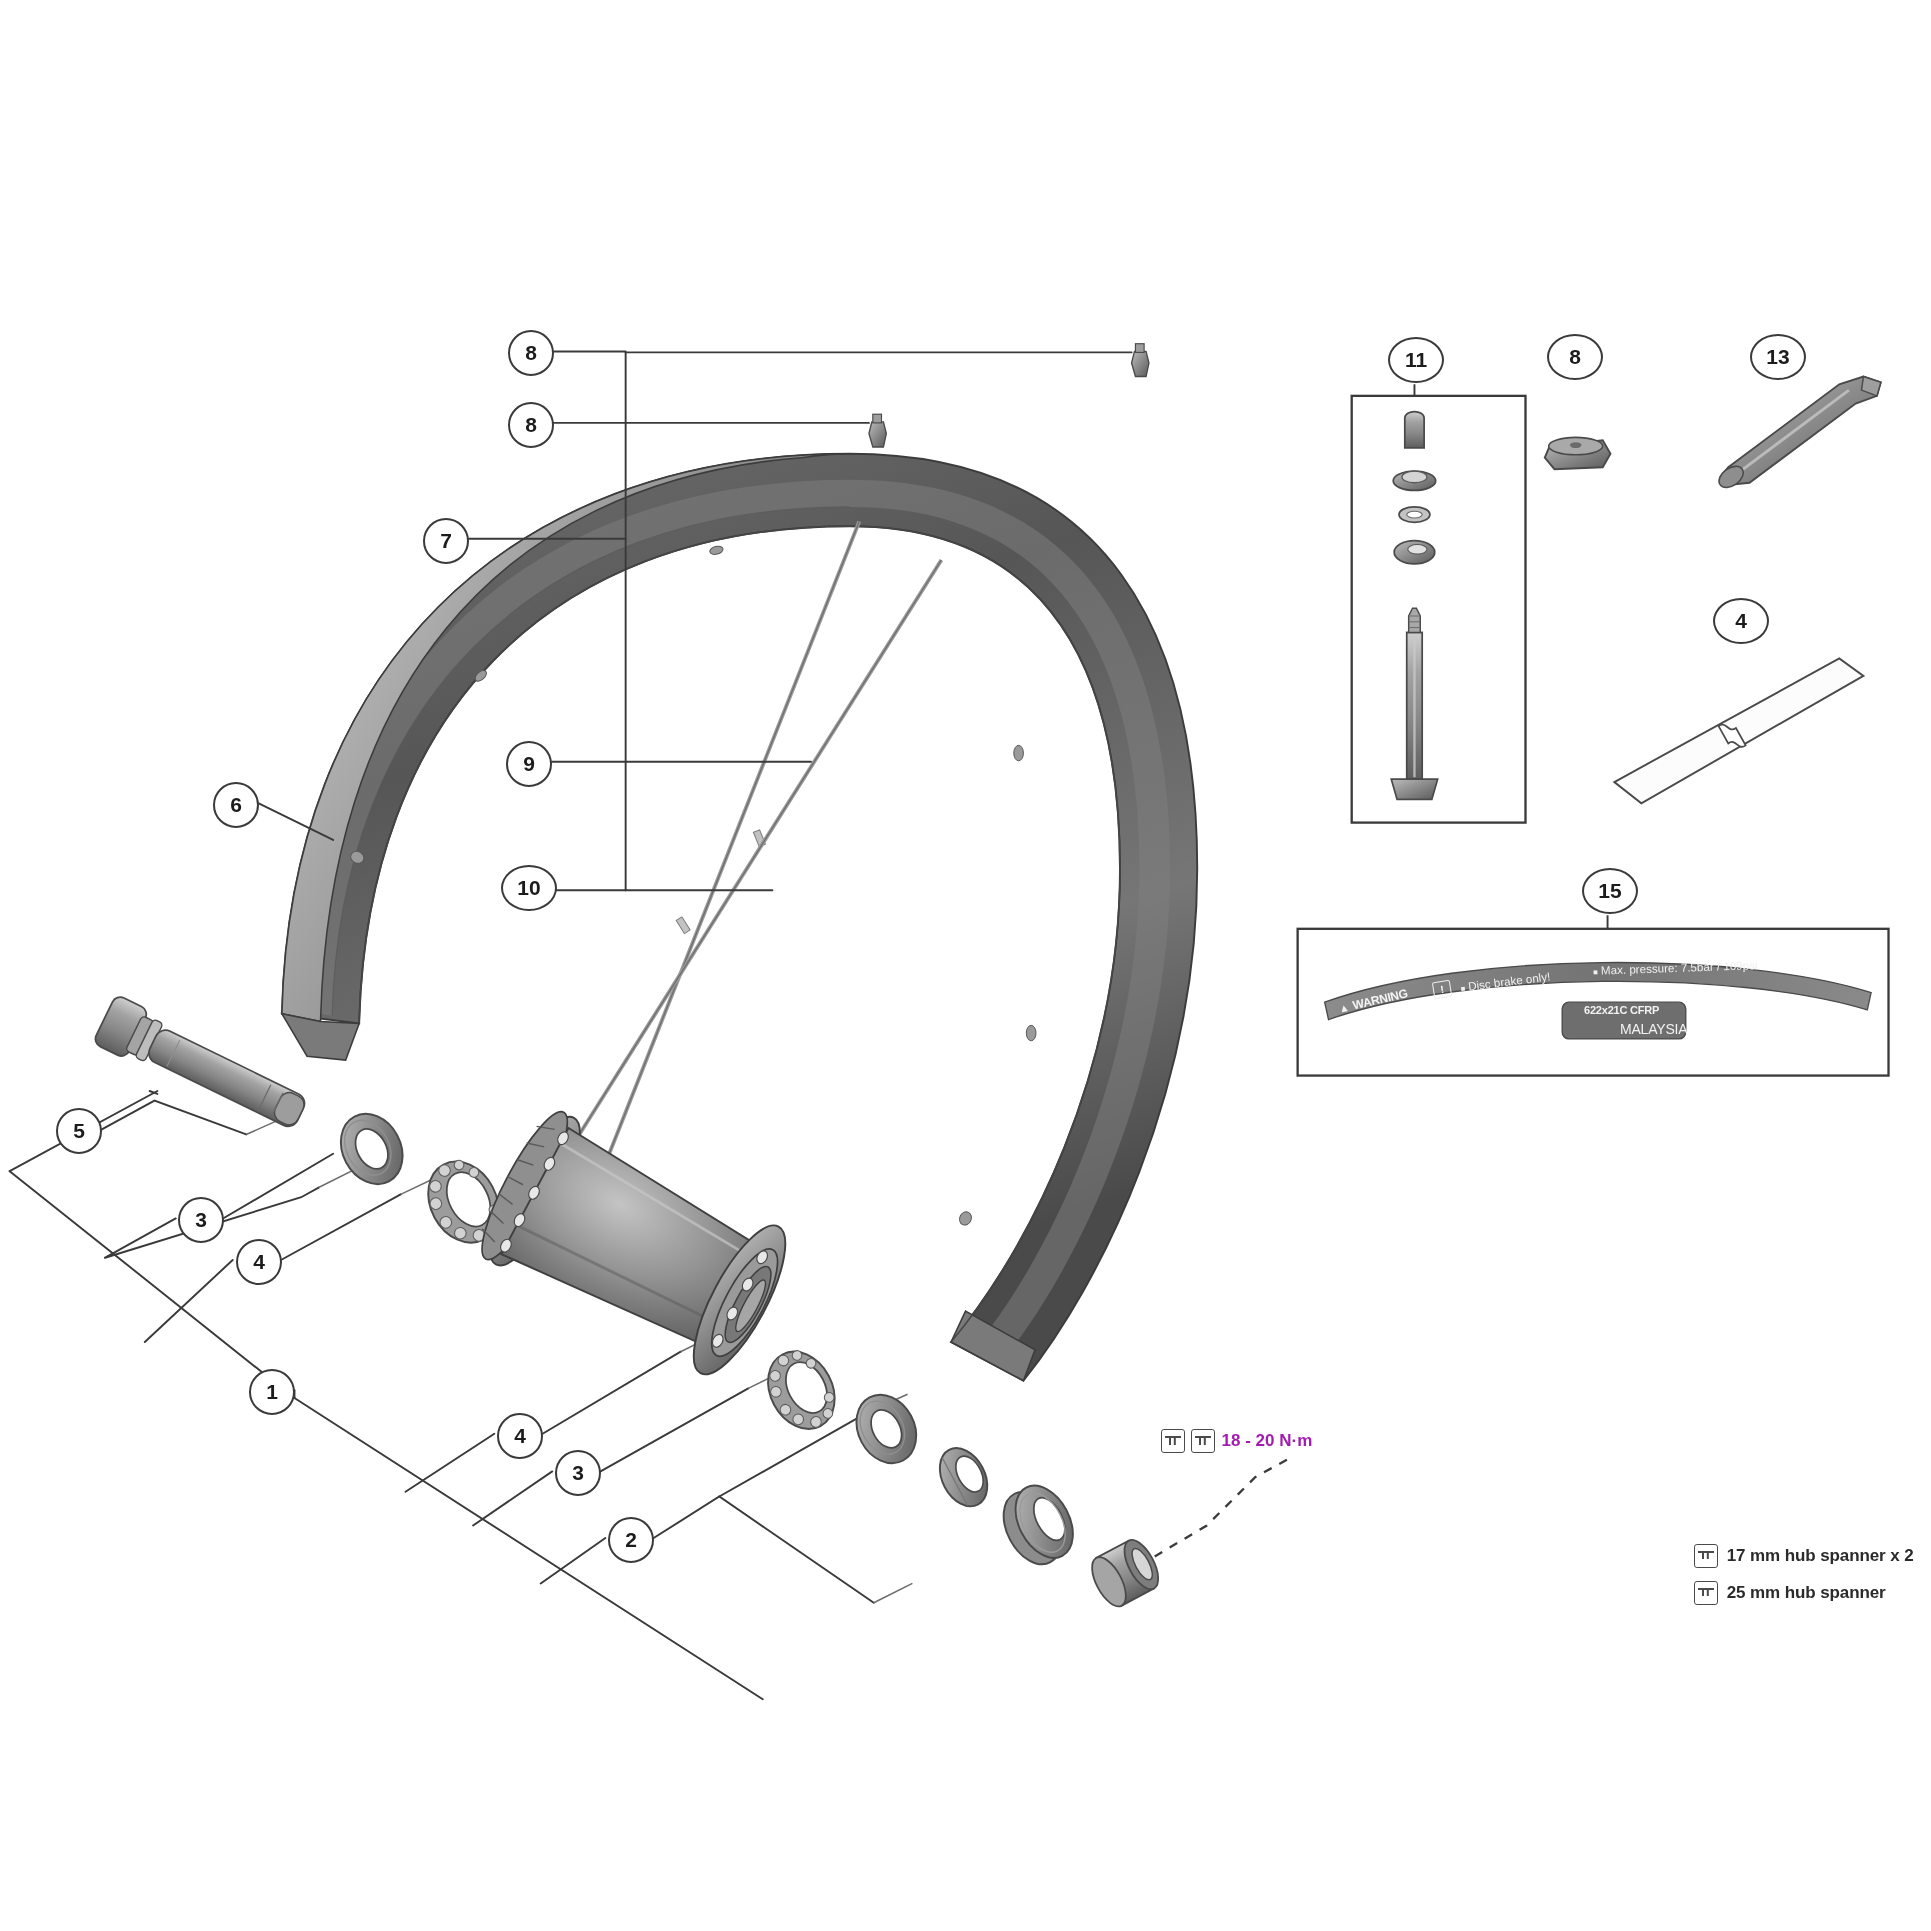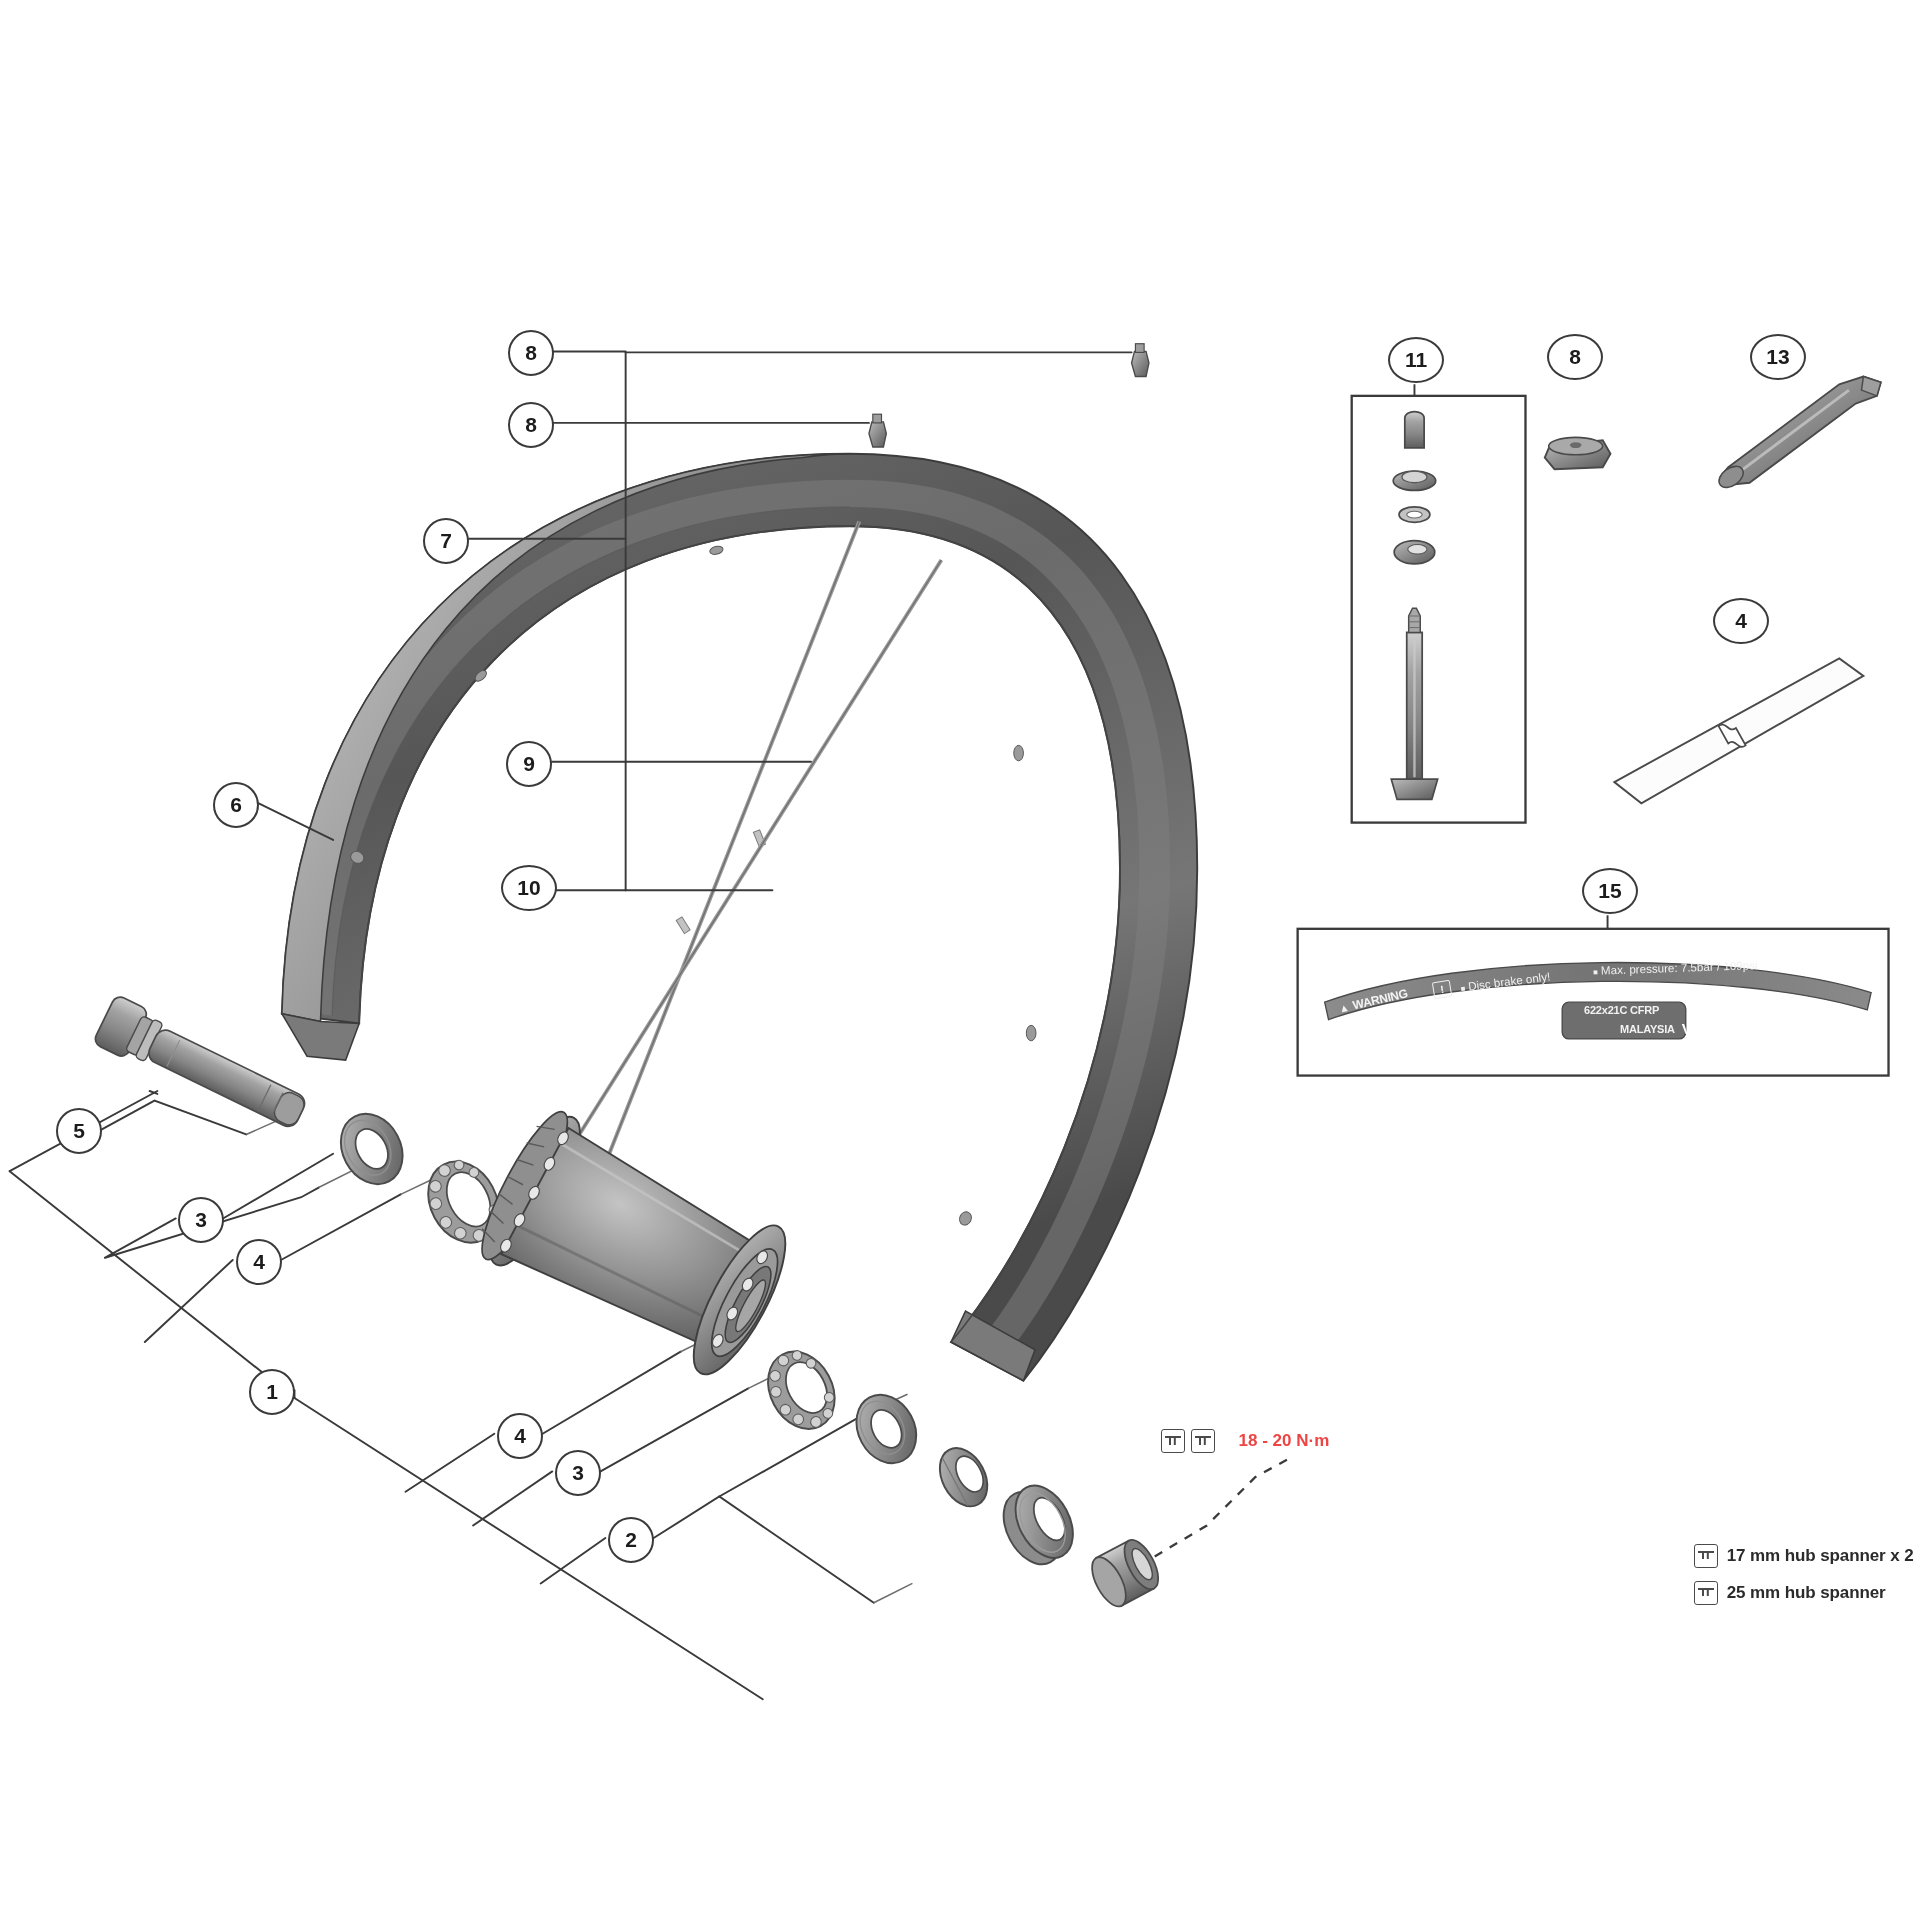--- a/index.html
+++ b/index.html
@@ -74,23 +74,23 @@
     position: absolute;
     left: 1161px;
     top: 1429px;
     display: flex;
     align-items: center;
     gap: 5.8px;
   }
   .torque-text {
     font-size: 17px;
     font-weight: bold;
-    color: #ef4444;
+    color: #a21caf;
     white-space: nowrap;
-    margin-left: 18px;
+    margin-left: 1px;
   }
 </style>
 </head>
 <body>
 
 <div id="stage">
 
   <svg id="art" width="1931" height="1931" viewBox="0 0 2000 2000">
     <defs>
       <linearGradient id="rimOuter" x1="0" y1="0" x2="0.35" y2="1">
@@ -495,21 +495,21 @@
     <div style="position:absolute; left:1460px; top:975px; transform:rotate(-7deg); font-size:11.6px; color:#f0f0f0; white-space:nowrap;">
       <span style="font-size:7.7px;">■</span>
       <span>Disc brake only!</span>
     </div>
     <div style="position:absolute; left:1593px; top:961px; transform:rotate(-2deg); font-size:11.6px; color:#f0f0f0; white-space:nowrap;">
       <span style="font-size:7.7px;">■</span>
       <span>Max. pressure: 7.5bar / 109psi</span>
     </div>
     <div style="position:absolute; left:1576px; top:1004px; font-size:11px; font-weight:bold; color:#f2f2f2; letter-spacing:-0.2px;padding-left:8px;">622x21C  CFRP</div>
     <div style="position:absolute; left:1576px; top:1020px; display:flex; align-items:center; gap:6.8px;">
-      <span style="font-size:11px; font-weight:bold; color:#f2f2f2; letter-spacing:-0.2px;padding-left:44px;">MALAYSIA</span>
+      <span style="font-size:14px; font-weight:normal; color:#f2f2f2; letter-spacing:-0.2px;padding-left:44px;">MALAYSIA</span>
       <span style="font-size:15px; font-weight:bold; color:#ffffff; letter-spacing:-0.4px;">VIA</span>
     </div>
   </div>
 
   <div class="torque-block">
     <span class="spanner-ico"></span>
     <span class="spanner-ico"></span>
     <span class="torque-text">18 - 20 N·m</span>
   </div>
 

